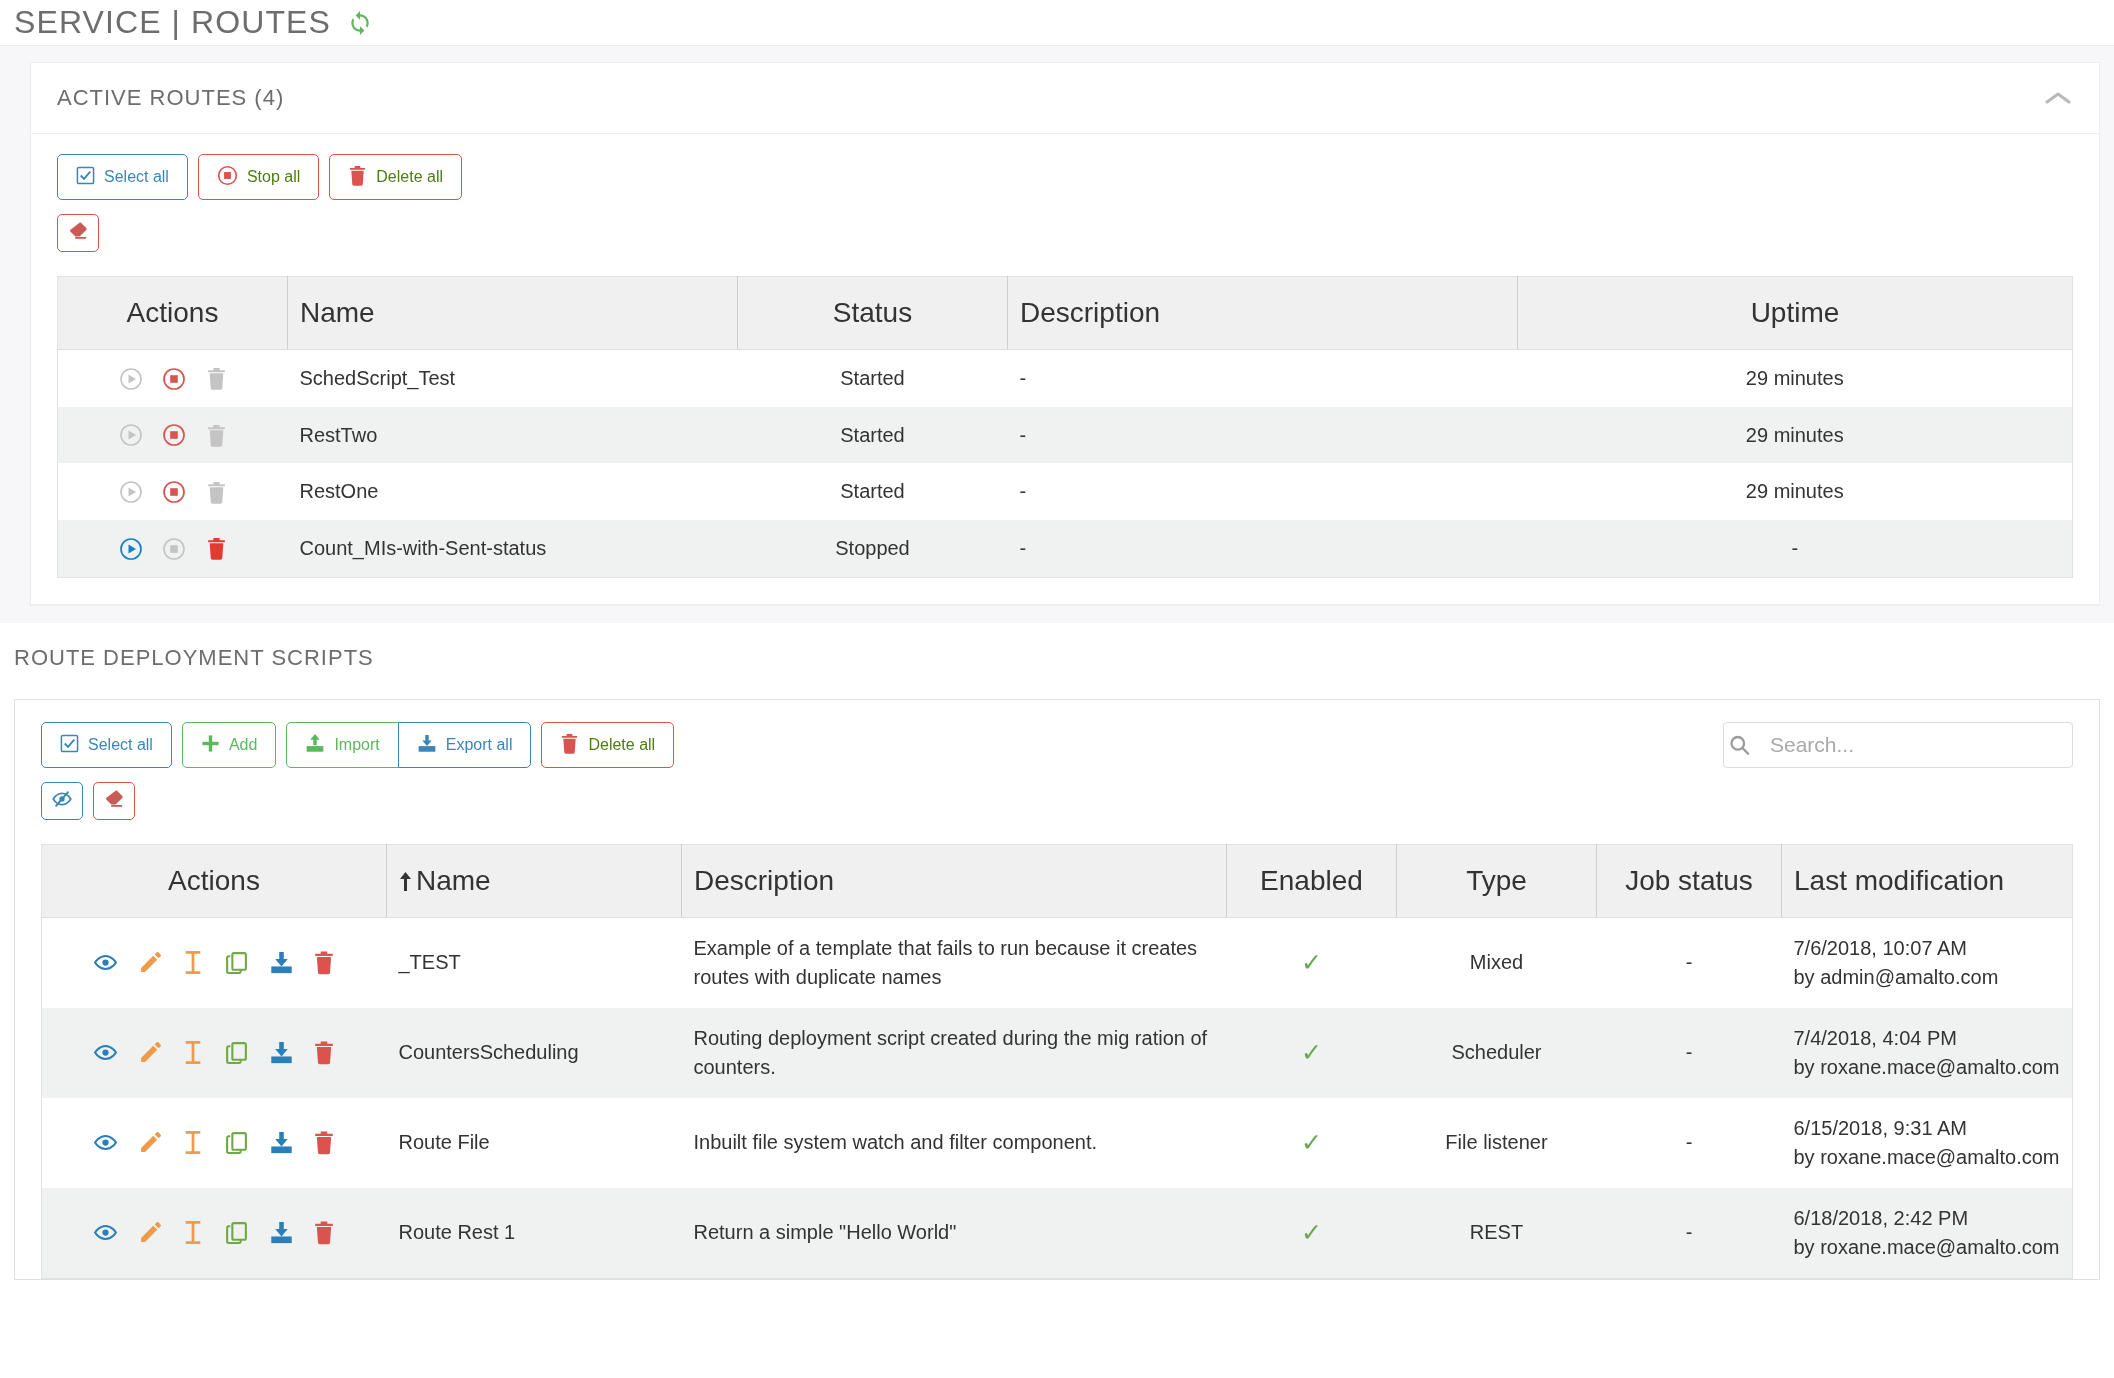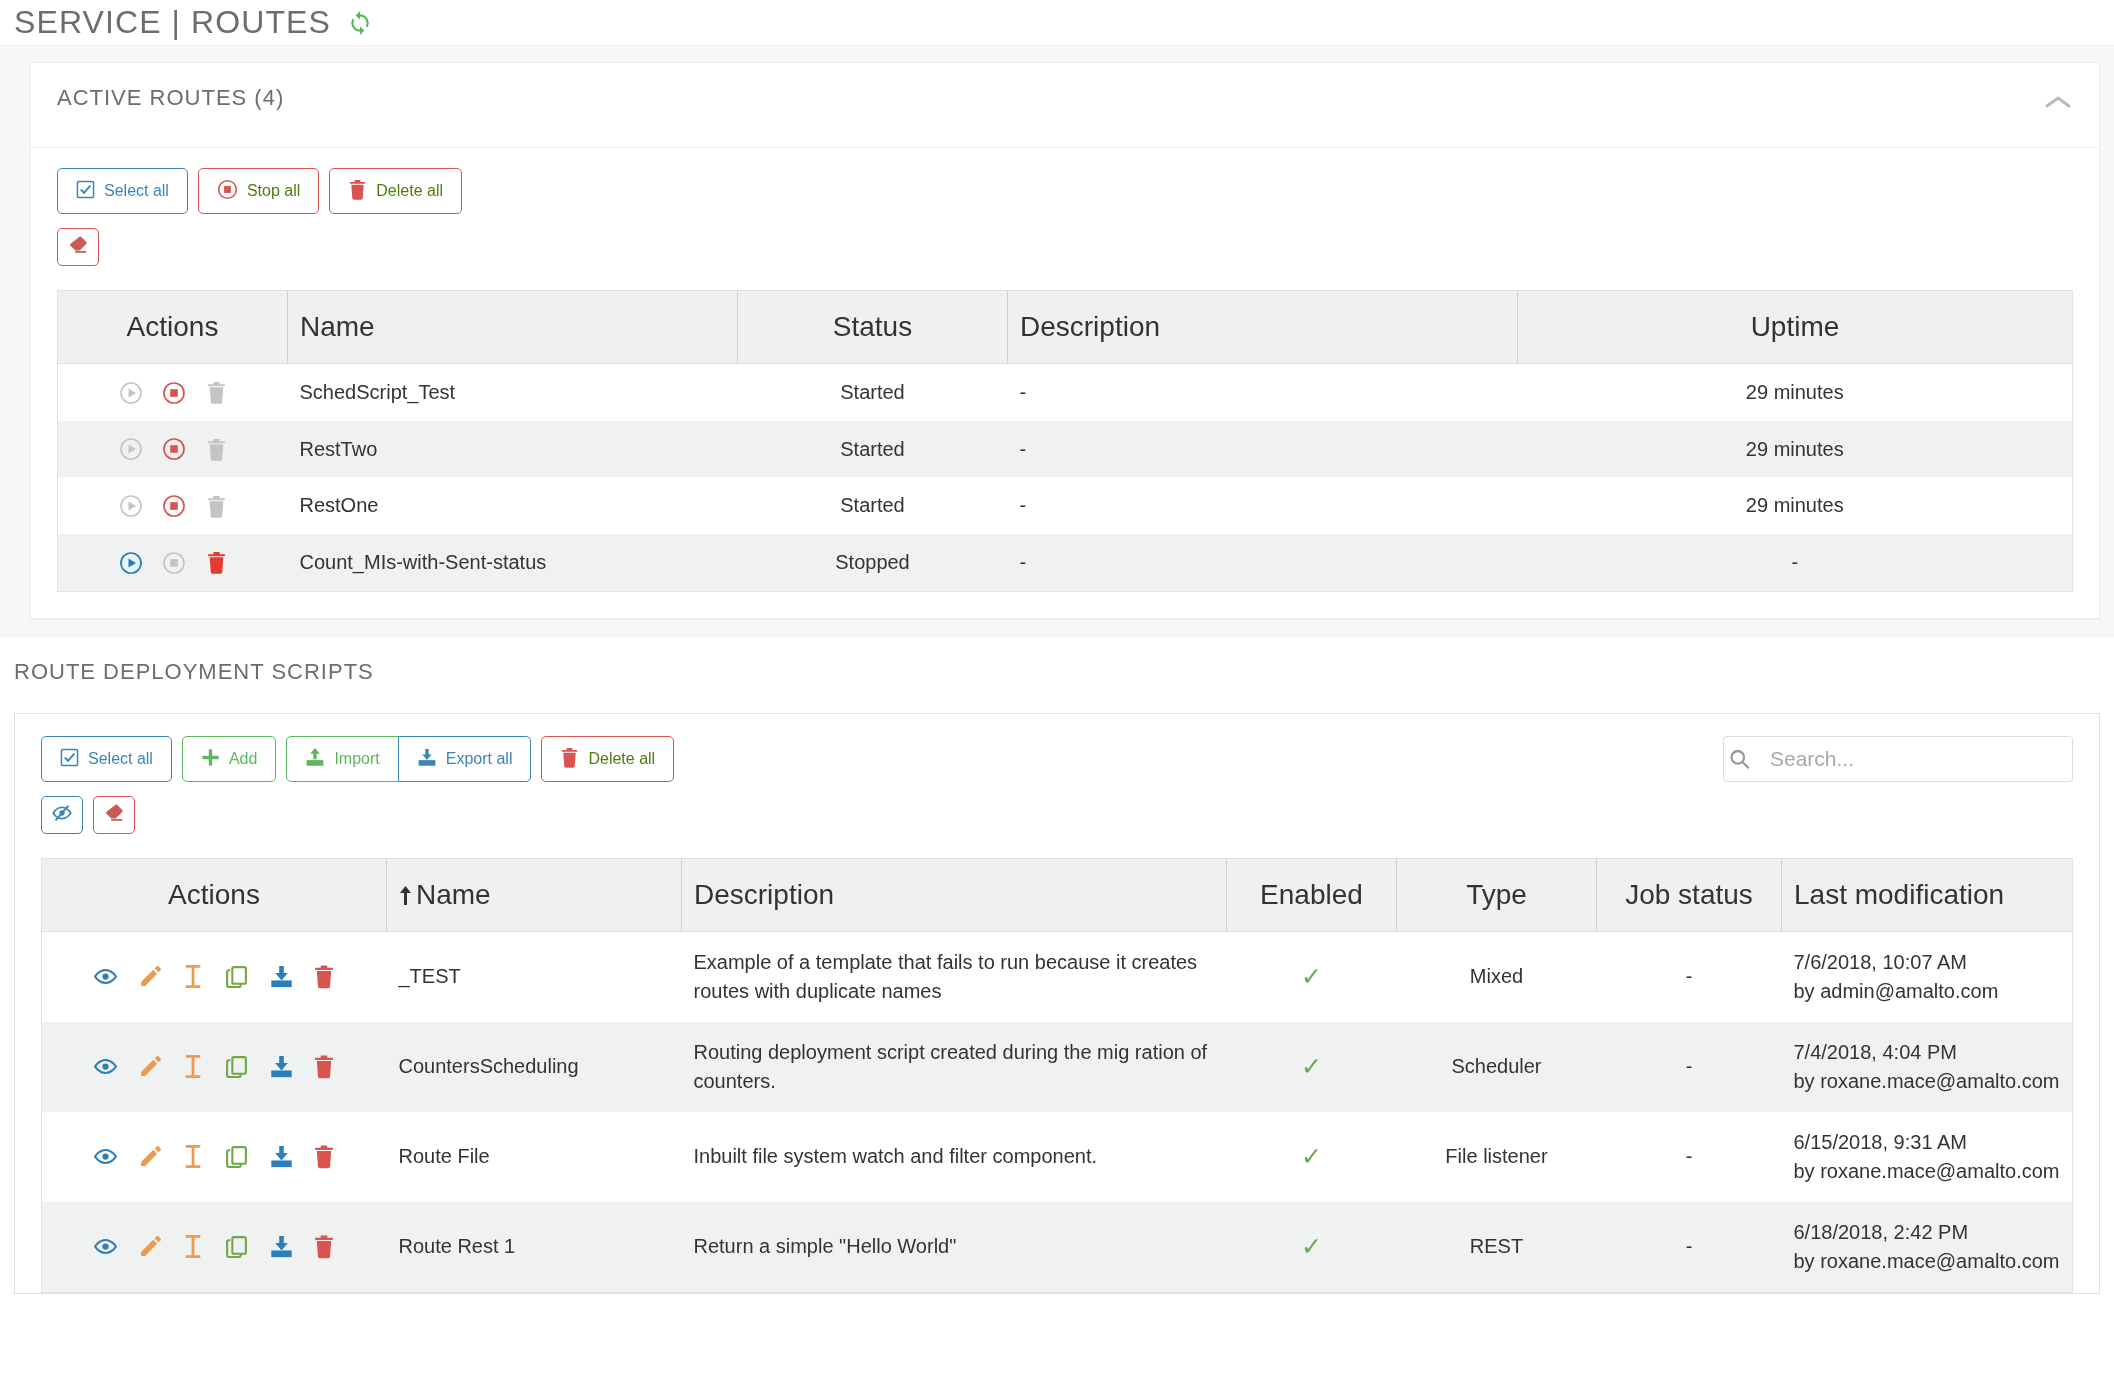--- a/index.html
+++ b/index.html
@@ -38,23 +38,23 @@
     background: #f7f7f9;
     padding: 16px 14px 18px 30px;
   }
   .panel {
     background: #ffffff;
     border: 1px solid #eceef0;
     box-shadow: 0 1px 1px rgba(0,0,0,0.04);
   }
   .panel-head {
     display: flex;
-    align-items: flex-end;
+    align-items: center;
     justify-content: space-between;
-    padding: 22px 26px 36px 26px;
+    padding: 22px 26px 22px 26px;
     border-bottom: 1px solid #eeeef3;
   }
   .panel-head-title {
     font-size: 22px;
     letter-spacing: 1px;
     color: #6d6d6d;
   }
   .chevron {
     color: #b9b9b9;
     line-height: 0;

